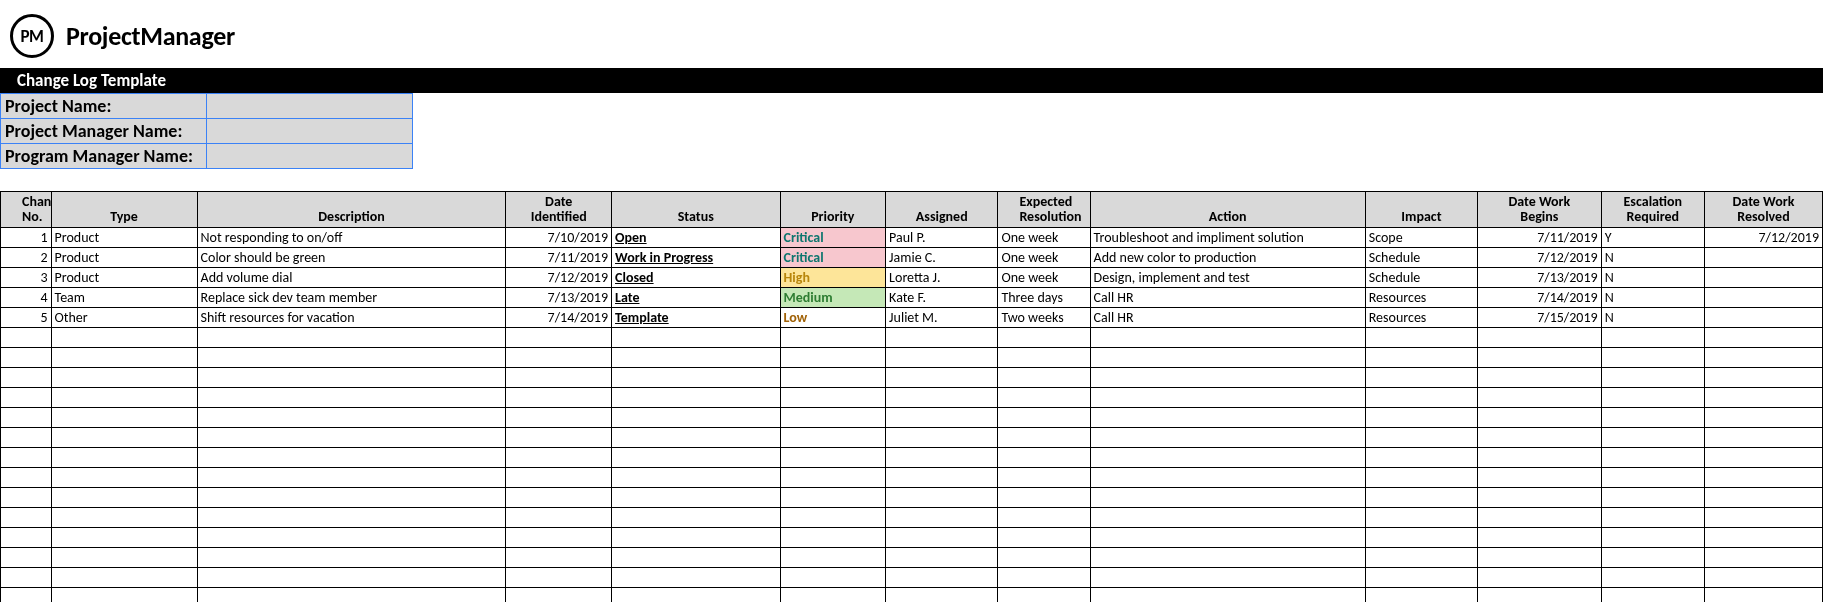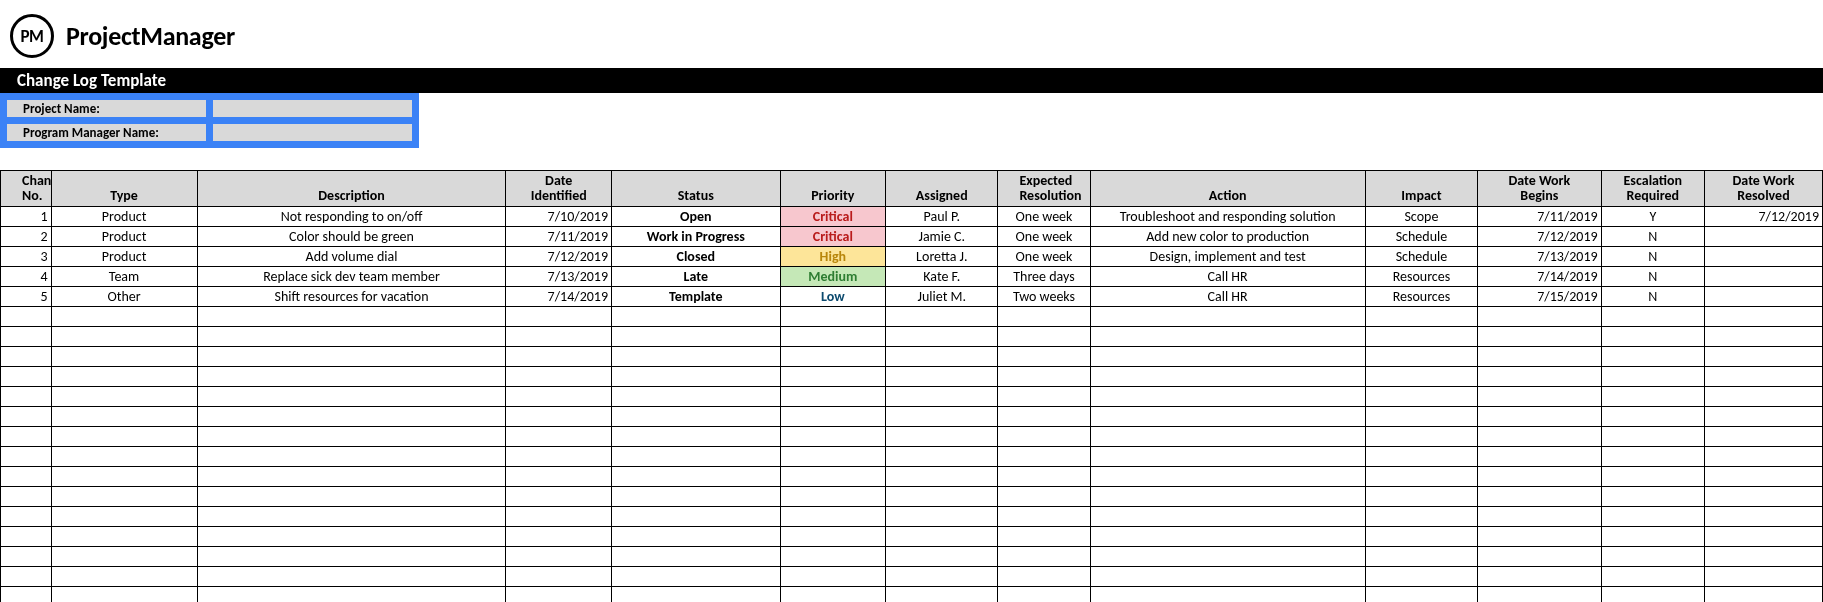--- a/index.html
+++ b/index.html
@@ -41,23 +41,23 @@
     font-weight: 700;
     font-size: 17px;
     padding: 2px 17px;
     width: 100%;
   }
   .meta-table {
     border-collapse: collapse;
     margin: 0;
   }
   .meta-table td {
-    border: 7px solid #3b82f6;
-    padding: 1px 16px;
-    font-size: 13px;
+    border: 1px solid #3b82f6;
+    padding: 1px 4px;
+    font-size: 18px;
     height: 18px;
   }
   .meta-label {
     background: #d9d9d9;
     font-weight: 700;
     width: 206px;
   }
   .meta-value {
     background: #d9d9d9;
     width: 206px;
@@ -93,41 +93,45 @@
   .col-status { width: 150px; }
   .col-priority { width: 94px; }
   .col-assigned { width: 100px; }
   .col-exp { width: 82px; }
   .col-action { width: 245px; }
   .col-impact { width: 100px; }
   .col-date-wb { width: 110px; }
   .col-esc { width: 92px; }
   .col-date-wr { width: 105px; }
   .ta-right { text-align: right; }
-  .ta-left { text-align: center; margin-left: 20px; }
-  .bold { font-weight: 700; }
-  .pri-critical { background:#f7c7ce; color:#b91c1c; font-weight:700; }
+  .ta-left { text-align: left; margin-left: 20px; }
+  .bold { font-weight: 700; text-decoration: underline; }
+  .pri-critical { background:#f7c7ce; color:#0f766e; font-weight:700; }
   .pri-high { background:#fde599; color:#b8860b; font-weight:700; }
   .pri-medium { background:#c5e8b7; color:#2e7d32; font-weight:700; }
-  .pri-low { background:#fff; color:#0c4a6e; font-weight:700; }
+  .pri-low { background:#fff; color:#a16207; font-weight:700; }
 </style>
 </head>
 <body>
 
 <div class="logo-row">
   <div class="logo-circle">PM</div>
   <div class="logo-text">ProjectManager</div>
 </div>
 
 <div class="title-bar">Change Log Template</div>
 
 <table class="meta-table">
   <tbody>
       <tr>
     <td class="meta-label">Project Name:</td>
+    <td class="meta-value"></td>
+  </tr>
+  <tr>
+    <td class="meta-label">Project Manager Name:</td>
     <td class="meta-value"></td>
   </tr>
   <tr>
     <td class="meta-label">Program Manager Name:</td>
     <td class="meta-value"></td>
   </tr>
 </tbody>
   </table>
 
 <div class="spacer"></div>
@@ -168,21 +172,21 @@
   <tbody id="grid-body">
       <tr>
         <td class="ta-right">1</td>
         <td class="ta-left">Product</td>
         <td class="ta-left">Not responding to on/off</td>
         <td class="ta-right">7/10/2019</td>
         <td class="ta-left bold">Open</td>
         <td class="ta-left pri-critical">Critical</td>
         <td class="ta-left">Paul P.</td>
         <td class="ta-left">One week</td>
-        <td class="ta-left">Troubleshoot and responding solution</td>
+        <td class="ta-left">Troubleshoot and impliment solution</td>
         <td class="ta-left">Scope</td>
         <td class="ta-right">7/11/2019</td>
         <td class="ta-left">Y</td>
         <td class="ta-right">7/12/2019</td>
       </tr>
       <tr>
         <td class="ta-right">2</td>
         <td class="ta-left">Product</td>
         <td class="ta-left">Color should be green</td>
         <td class="ta-right">7/11/2019</td>

